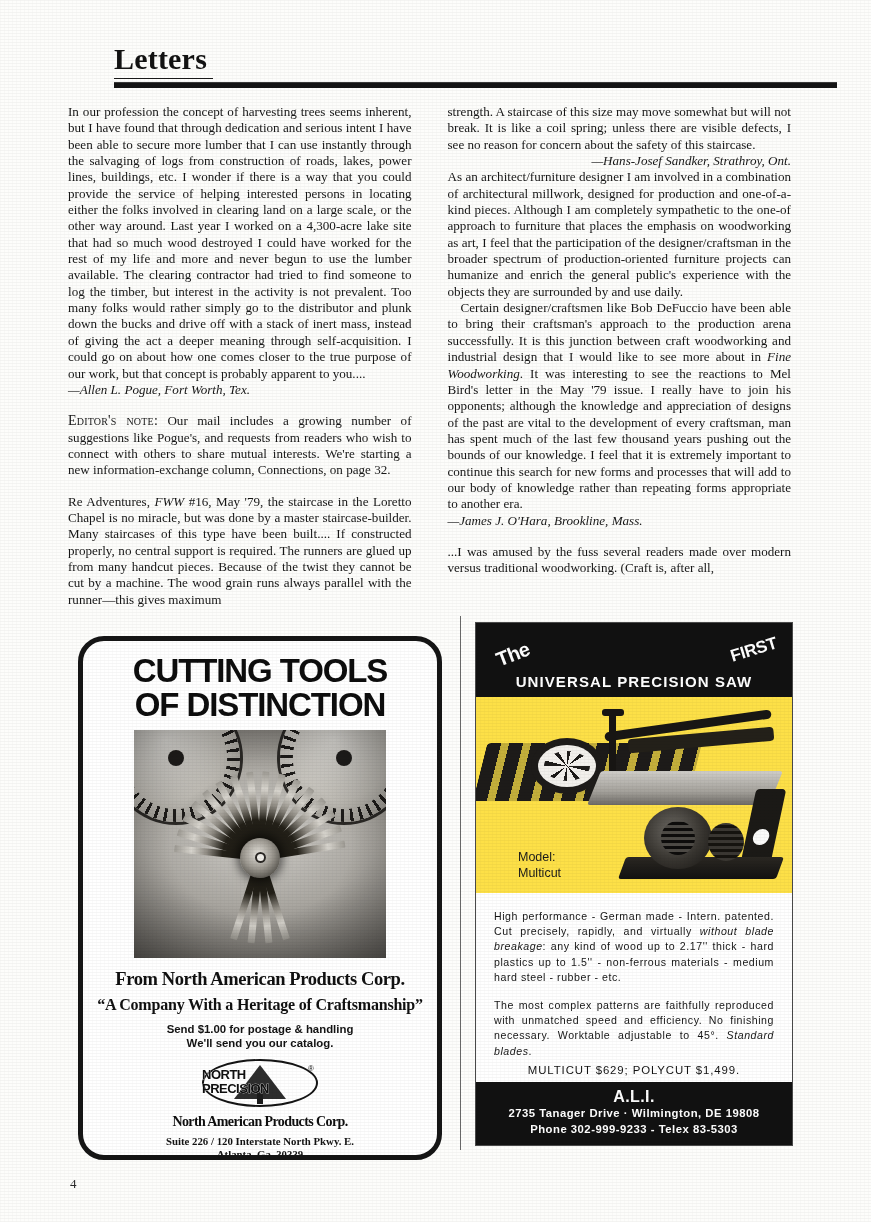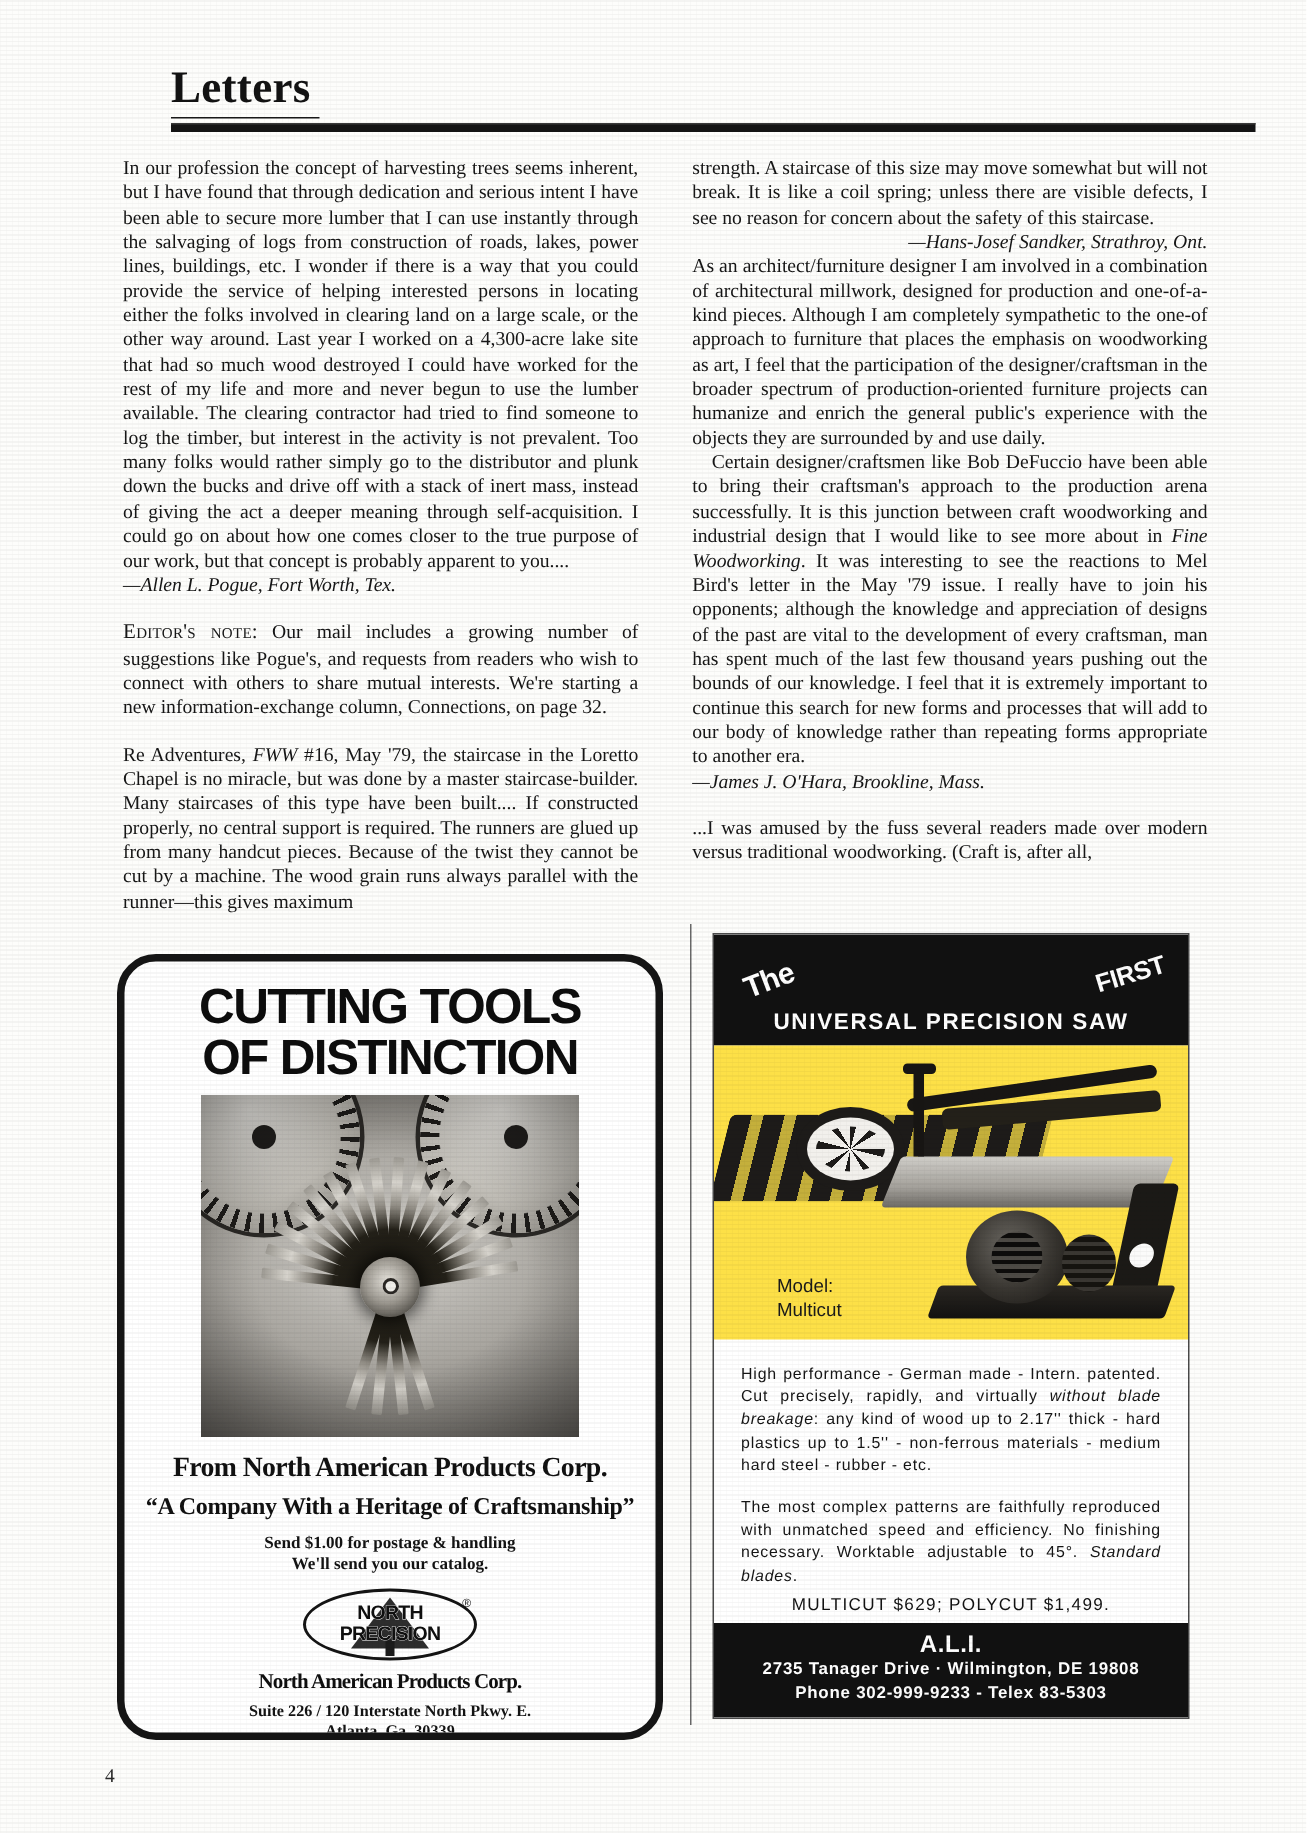--- a/index.html
+++ b/index.html
@@ -57,21 +57,21 @@
   #masthead .rule-thick {
     margin-top: 3px;
     height: 5px;
     background: #141414;
     border-top: 1px solid #3a3a3a;
   }
 
   
   #columns {
     position: absolute;
-    left: 82px;
+    left: 68px;
     top: 104px;
     width: 723px;
     display: flex;
     gap: 36px;
   }
   .col {
     width: 346px;
   }
   .col p {
     margin: 0 0 0 0;
@@ -230,21 +230,21 @@
     text-align: center;
     font-family: "Liberation Serif", serif;
     font-weight: 700;
     font-size: 16px;
     letter-spacing: -.2px;
     margin-top: 6px;
     color: #111;
   }
   #ad-left .send {
     text-align: center;
-    font-family: Liberation Serif, serif;
+    font-family: Liberation Sans, sans-serif;
     font-weight: 700;
     font-size: 11.4px;
     line-height: 14px;
     margin-top: 8px;
     color: #131313;
   }
 
   
   #na-logo {
     position: relative;
@@ -268,21 +268,21 @@
     opacity: .92;
   }
   #na-logo .trunk {
     position: absolute;
     left: 50%; top: 34px; margin-left: -3px;
     width: 6px; height: 11px; background: #1b1b1b;
   }
   #na-logo .l1, #na-logo .l2 {
     position: absolute;
     left: 0; width: 100%;
-    text-align: center;
+    text-align: left;
     font-family: "Liberation Sans", sans-serif;
     font-weight: 700;
     font-size: 13px;
     letter-spacing: -.5px;
     color: #0f0f0f;
     -webkit-text-stroke: .5px #fff;
     paint-order: stroke fill;
   }
   #na-logo .l1 { top: 8px; }
   #na-logo .l2 { top: 22px; }

